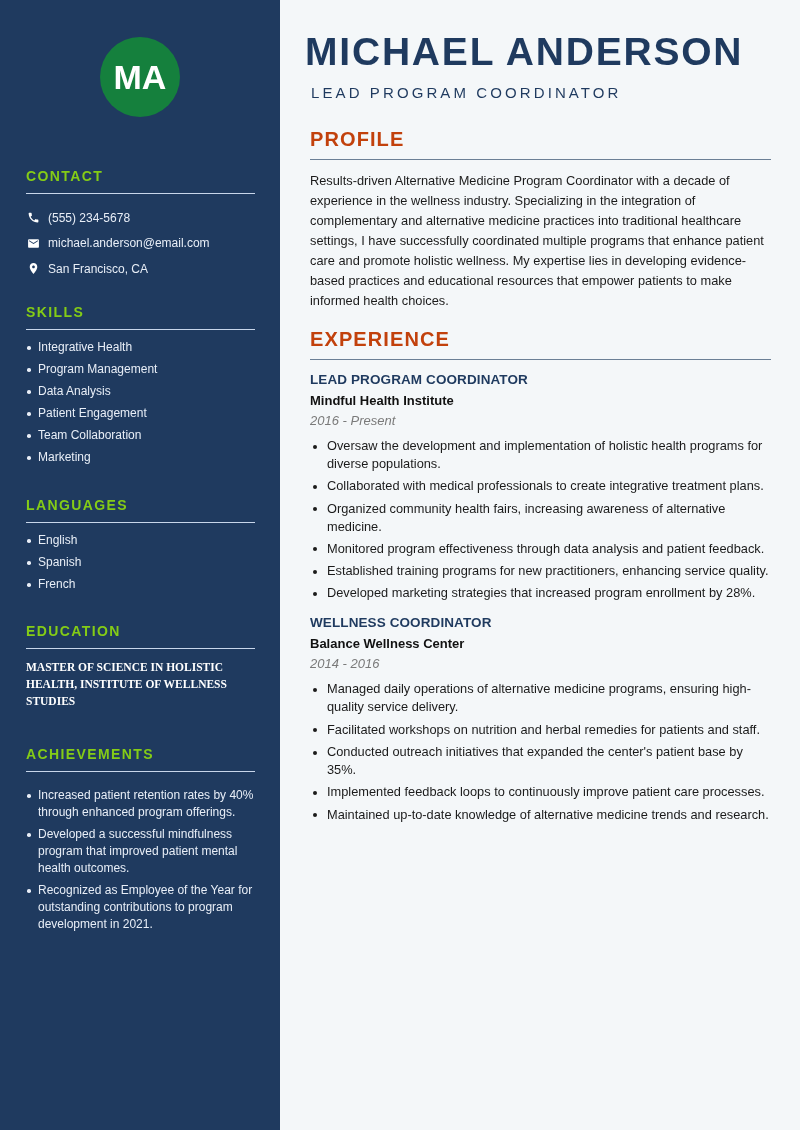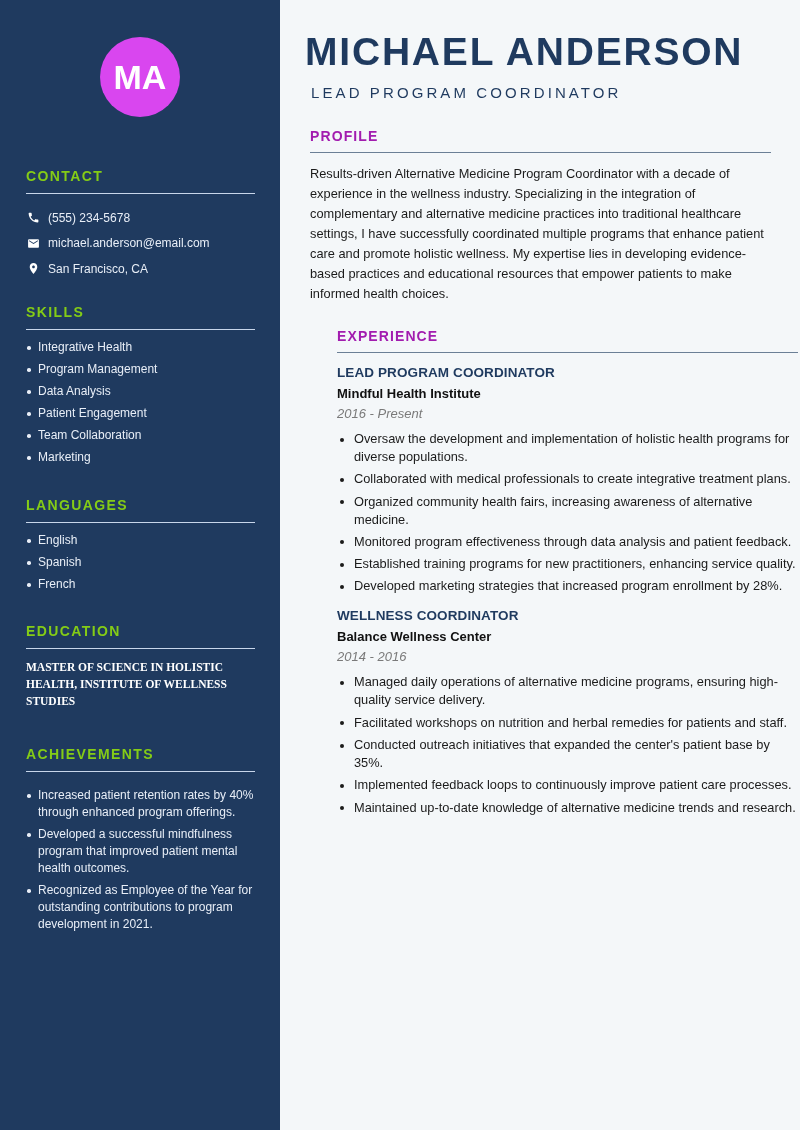--- a/index.html
+++ b/index.html
@@ -21,21 +21,21 @@
       padding: 0 26px;
       position: relative;
     }
     .avatar {
       position: absolute;
       left: 100px;
       top: 37px;
       width: 80px;
       height: 80px;
       border-radius: 50%;
-      background: #d946ef;
+      background: #15803d;
       display: flex;
       align-items: center;
       justify-content: center;
       color: #ffffff;
       font-weight: bold;
       font-size: 34px;
       letter-spacing: 0px;
     }
     .side-section { position: absolute; left: 26px; width: 229px; }
     .side-heading {
@@ -114,24 +114,24 @@
       position: absolute;
       left: 311px;
       top: 84px;
       font-size: 15px;
       color: #1f3a5f;
       letter-spacing: 3.1px;
       white-space: nowrap;
     }
     .main-section { position: absolute; left: 310px; width: 461px; }
     .main-heading {
-      font-size: 14px;
+      font-size: 20px;
       font-weight: bold;
       letter-spacing: 1.1px;
-      color: #a21caf;
+      color: #c2410c;
       padding-bottom: 8px;
       border-bottom: 1.5px solid #6b7f96;
     }
     .profile-text {
       margin-top: 11px;
       font-size: 12.8px;
       line-height: 20px;
       color: #1b1b1b;
     }
     .job { margin-top: 12px; }
@@ -255,21 +255,21 @@
 </div>
 
 <h1 class="name">MICHAEL ANDERSON</h1>
 <div class="title">LEAD PROGRAM COORDINATOR</div>
 
 <section class="main-section" style="top:128px;">
   <h2 class="main-heading">PROFILE</h2>
   <p class="profile-text">Results-driven Alternative Medicine Program Coordinator with a decade of experience in the wellness industry. Specializing in the integration of complementary and alternative medicine practices into traditional healthcare settings, I have successfully coordinated multiple programs that enhance patient care and promote holistic wellness. My expertise lies in developing evidence-based practices and educational resources that empower patients to make informed health choices.</p>
 </section>
 
-<section class="main-section" style="top:328px;margin-left:27px;">
+<section class="main-section" style="top:328px;">
   <h2 class="main-heading">EXPERIENCE</h2>
 
   <div class="job">
     <div class="job-title">LEAD PROGRAM COORDINATOR</div>
     <div class="job-company">Mindful Health Institute</div>
     <div class="job-dates">2016 - Present</div>
     <ul class="job-bullets">
       <li>Oversaw the development and implementation of holistic health programs for diverse populations.</li>
       <li>Collaborated with medical professionals to create integrative treatment plans.</li>
       <li>Organized community health fairs, increasing awareness of alternative medicine.</li>

